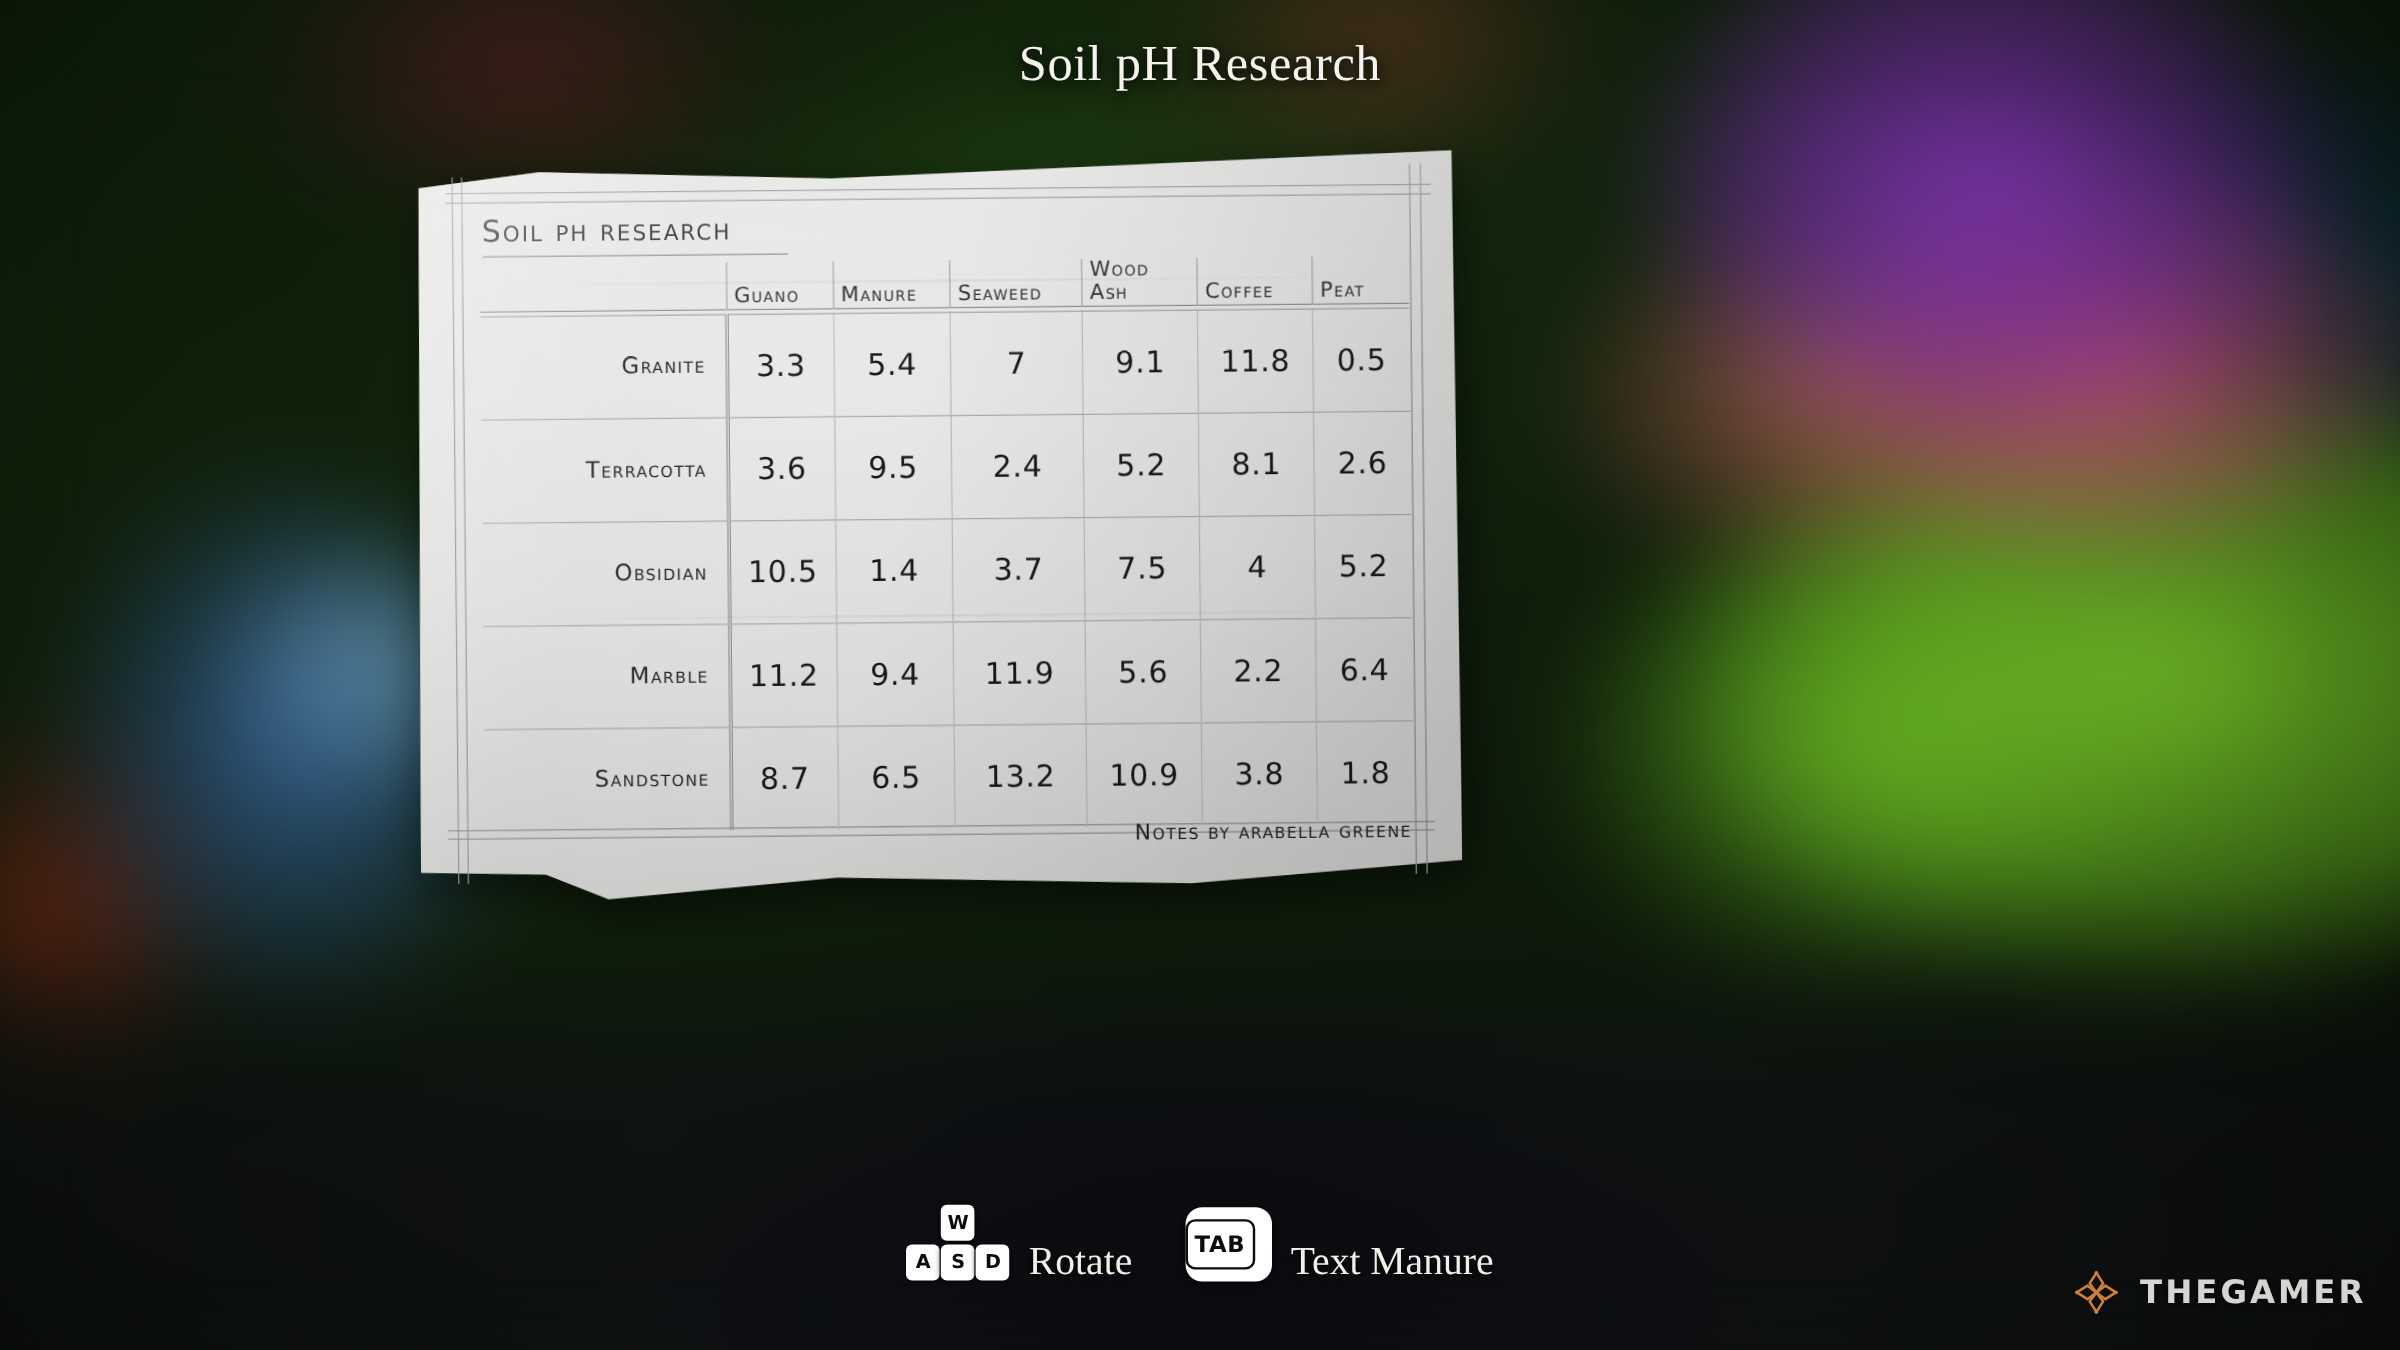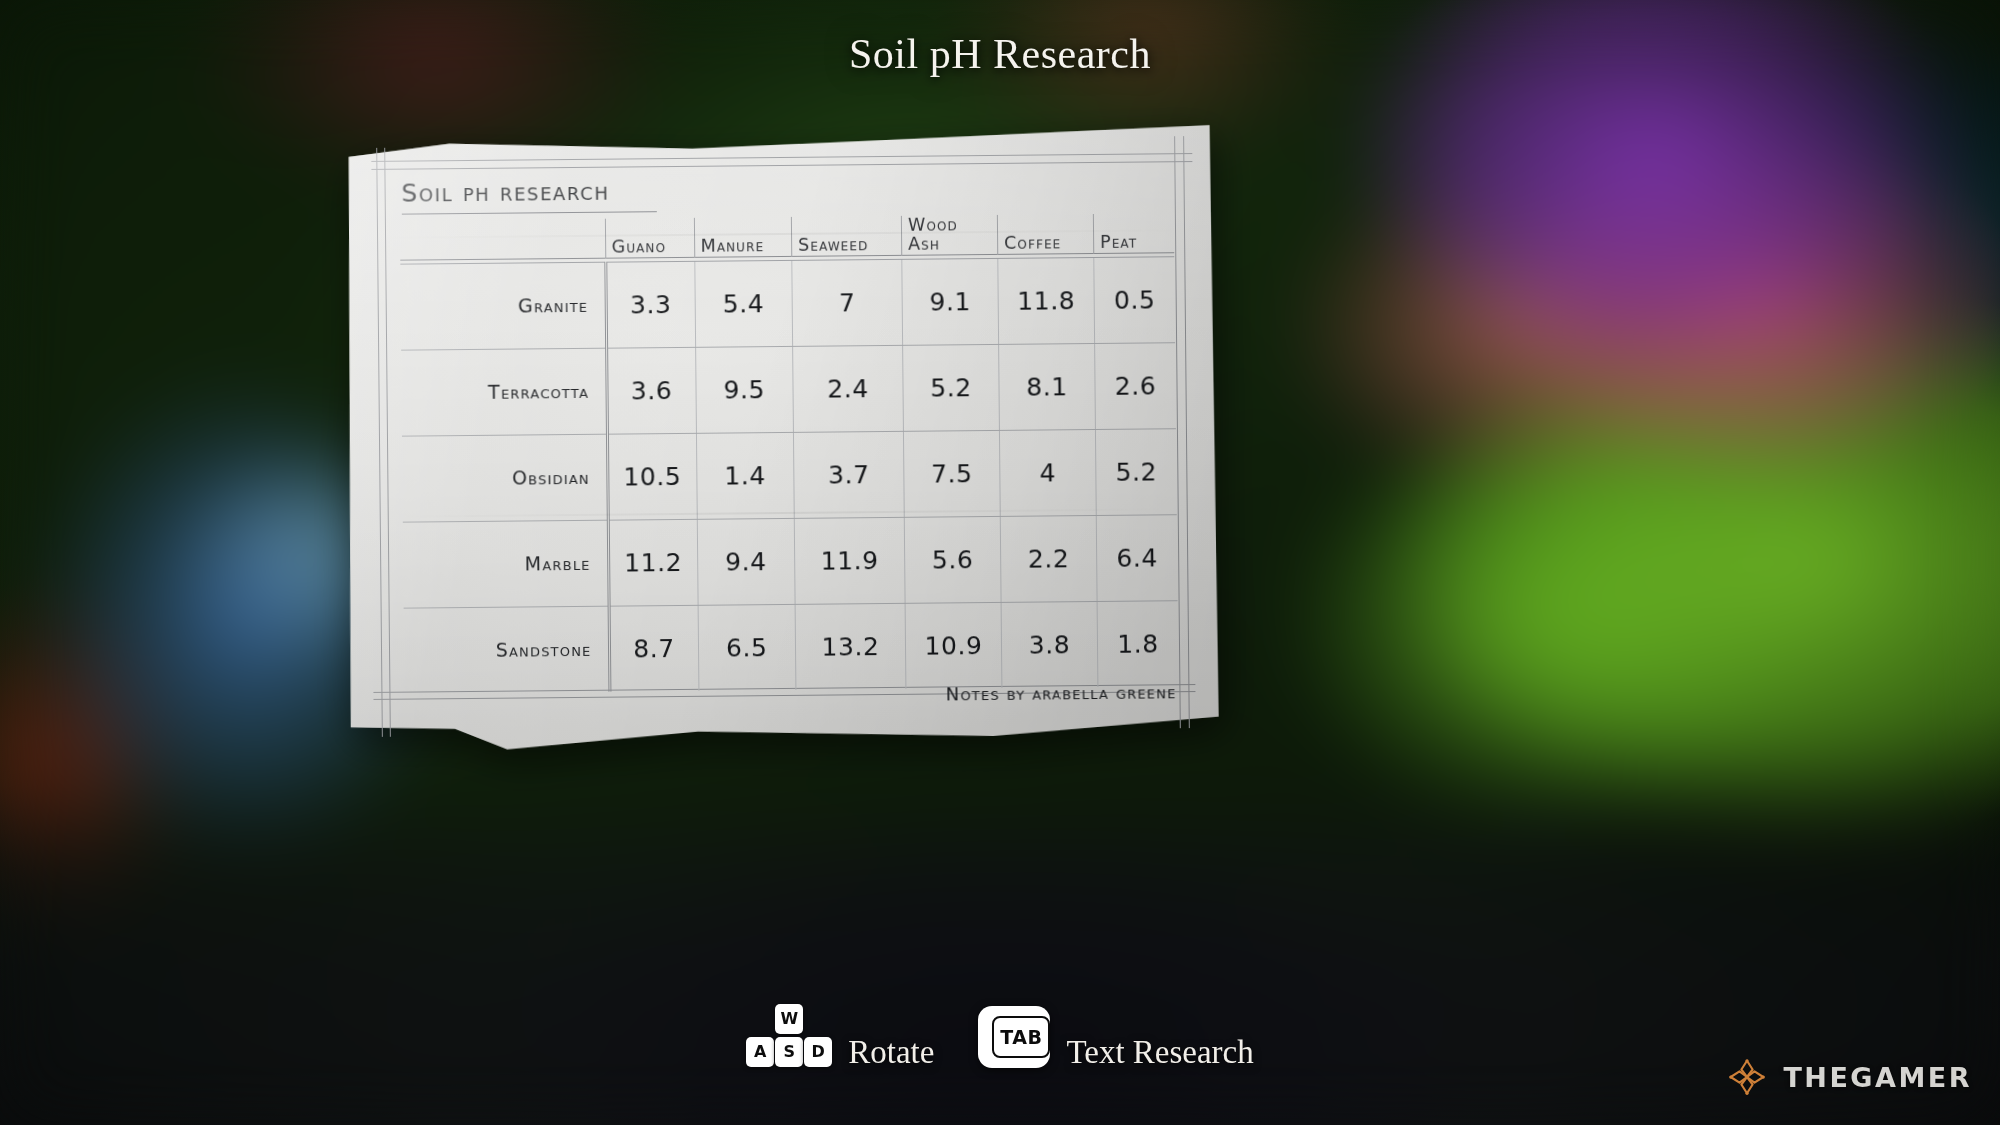--- a/index.html
+++ b/index.html
@@ -275,21 +275,21 @@
   .key-s { left:29px; top:33px; }
   .key-d { left:58px; top:33px; }
 
   
   .widekey {
     width:72px; height:62px;
     background:#ffffff;
     border-radius:14px;
     display:flex;
     align-items:center;
-    justify-content:flex-end;
+    justify-content:flex-start;
     box-shadow:0 2px 8px rgba(0,0,0,0.6);
   }
   .widekey .inner {
     width:58px; height:42px;
     border:2.5px solid #0c0c0c;
     border-radius:8px;
     display:flex;
     align-items:center;
     justify-content:center;
     font-family:"DejaVu Sans", sans-serif;
@@ -455,21 +455,21 @@
         <div class="keycap key-s">S</div>
         <div class="keycap key-d">D</div>
       </div>
       <div class="control-label">Rotate</div>
     </div>
 
     <div class="control">
       <div class="widekey">
         <div class="inner">TAB</div>
       </div>
-      <div class="control-label">Text Research</div>
+      <div class="control-label">Text Manure</div>
     </div>
 
 
   </div>
 
   <div class="watermark">
     <svg class="wm-logo" viewBox="0 0 64 64">
       <g fill="none" stroke="#e08a3c" stroke-width="3.4" stroke-linecap="round" stroke-linejoin="round">
         <path d="M32 6 L41 20 L32 32 L23 20 Z"></path>
         <path d="M32 58 L41 44 L32 32 L23 44 Z"></path>

